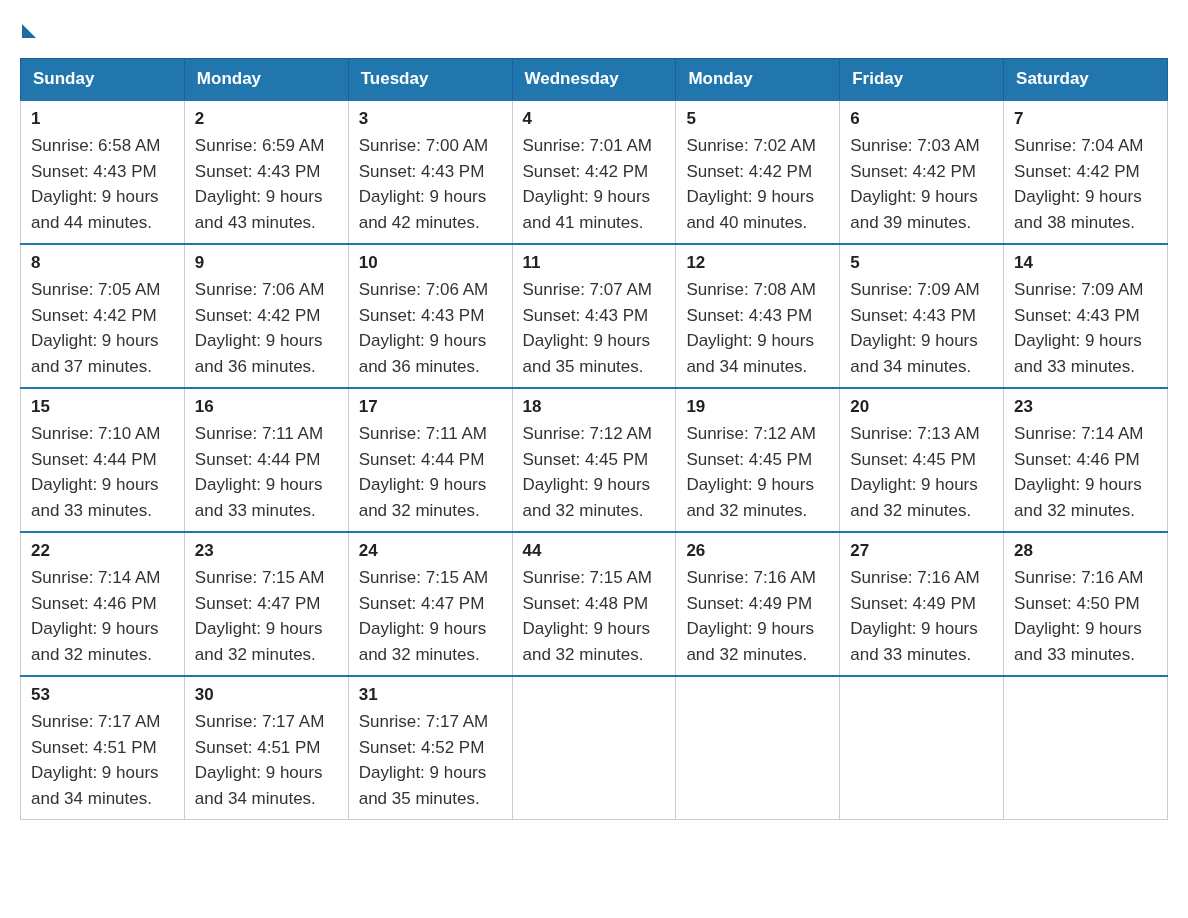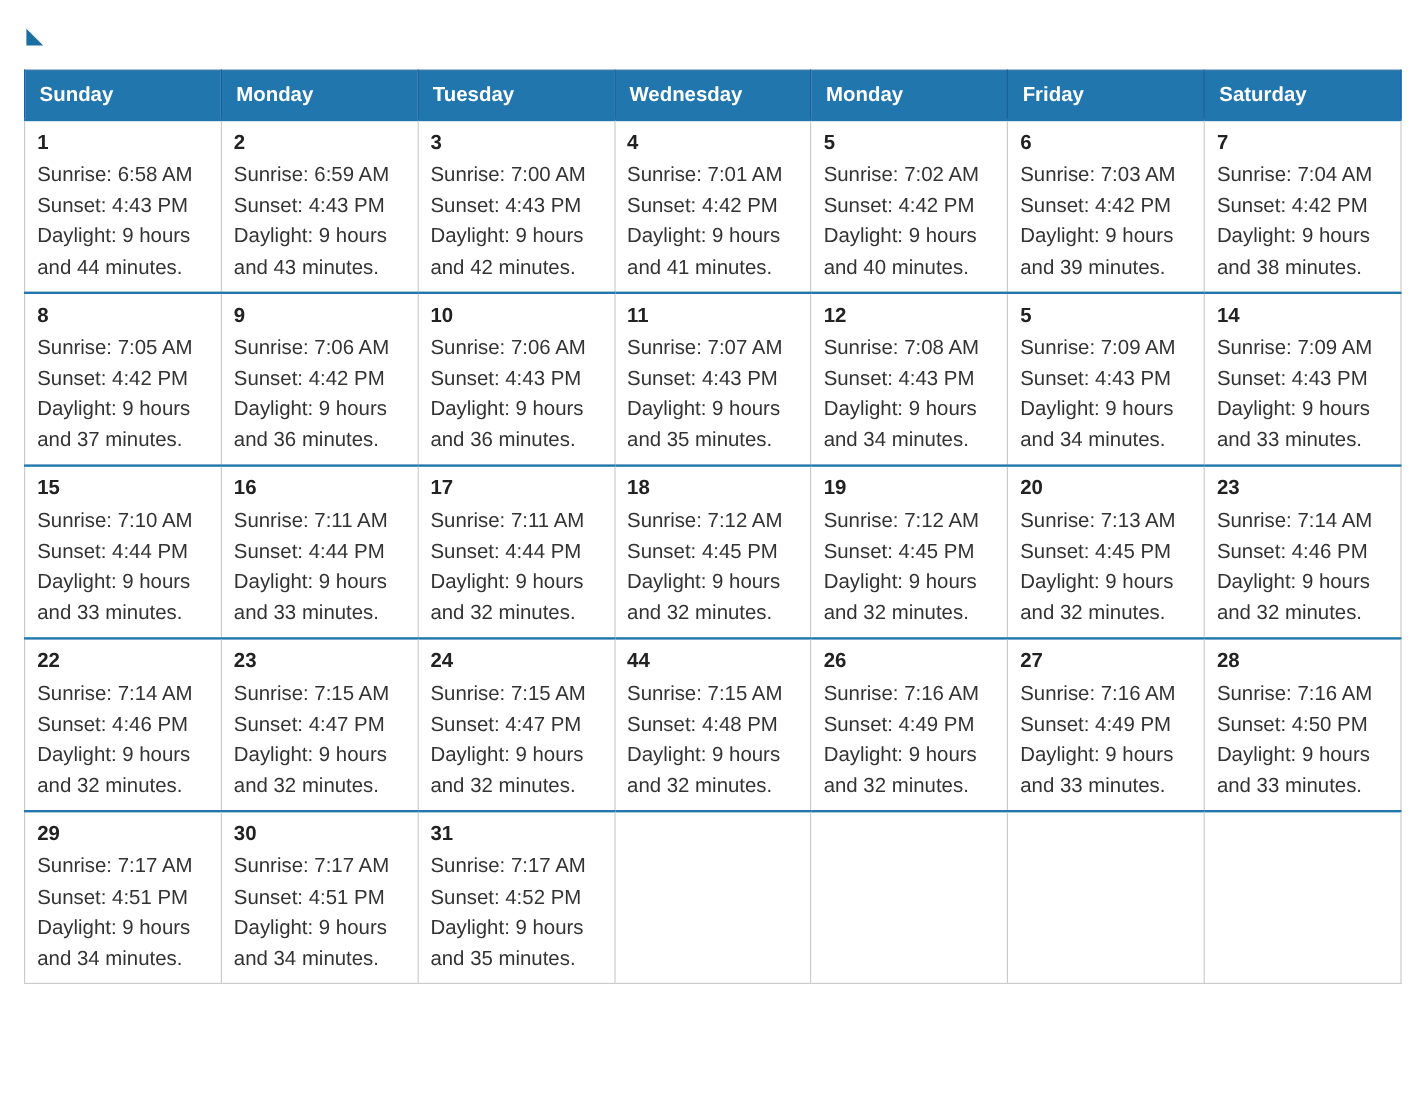--- a/index.html
+++ b/index.html
@@ -246,21 +246,21 @@
           <div class="day-number">27</div>
           <div class="day-info">Sunrise: 7:16 AM<br>Sunset: 4:49 PM<br>Daylight: 9 hours<br>and 33 minutes.</div>
         </td>
         <td>
           <div class="day-number">28</div>
           <div class="day-info">Sunrise: 7:16 AM<br>Sunset: 4:50 PM<br>Daylight: 9 hours<br>and 33 minutes.</div>
         </td>
       </tr>
       <tr class="week-row">
         <td>
-          <div class="day-number">29</div>
+          <div class="day-number">53</div>
           <div class="day-info">Sunrise: 7:17 AM<br>Sunset: 4:51 PM<br>Daylight: 9 hours<br>and 34 minutes.</div>
         </td>
         <td>
           <div class="day-number">30</div>
           <div class="day-info">Sunrise: 7:17 AM<br>Sunset: 4:51 PM<br>Daylight: 9 hours<br>and 34 minutes.</div>
         </td>
         <td>
           <div class="day-number">31</div>
           <div class="day-info">Sunrise: 7:17 AM<br>Sunset: 4:52 PM<br>Daylight: 9 hours<br>and 35 minutes.</div>
         </td>

